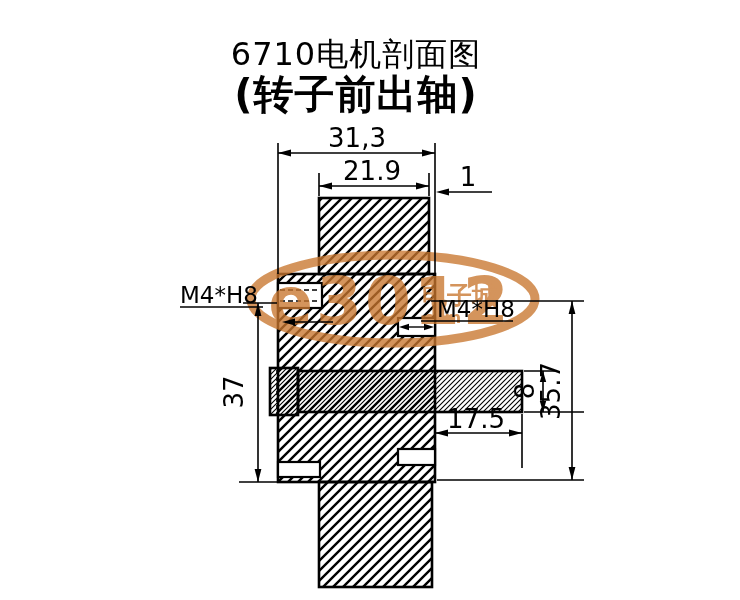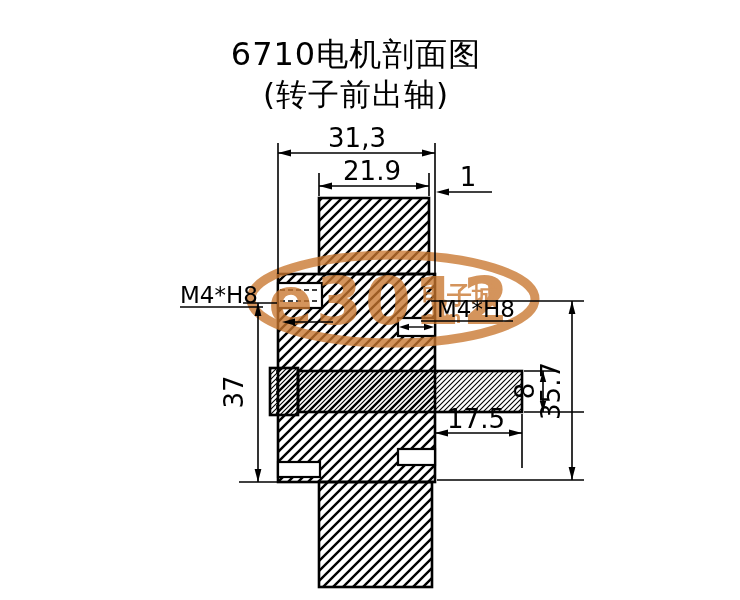--- a/index.html
+++ b/index.html
@@ -8,21 +8,21 @@
     width:740px;height:600px;
     background:#ffffff;
     font-family:"DejaVu Sans","Liberation Sans",sans-serif;
     overflow:hidden;
   }
   .title-block{
     position:absolute;top:14px;left:0;width:712px;
     text-align:center;color:#000;margin-top:20px;
   }
   .title-line1{font-size:32px;line-height:40px;font-weight:500;letter-spacing:1px;}
-  .title-line2{font-size:31px;line-height:40px;font-weight:400;letter-spacing:1px;}
+  .title-line2{font-size:40px;line-height:40px;font-weight:700;letter-spacing:1px;}
   svg{position:absolute;left:0;top:0;}
   text{font-family:"DejaVu Sans","Liberation Sans",sans-serif;}
   .dim-text{font-size:26px;fill:#000;}
   .dim-text-sm{font-size:23px;fill:#000;}
   .wm-logo{font-size:66px;font-weight:bold;letter-spacing:3px;}
   .wm-site{font-size:25px;font-weight:bold;}
   .wm-com{font-size:16px;font-weight:bold;}
 </style>
 </head>
 <body>

